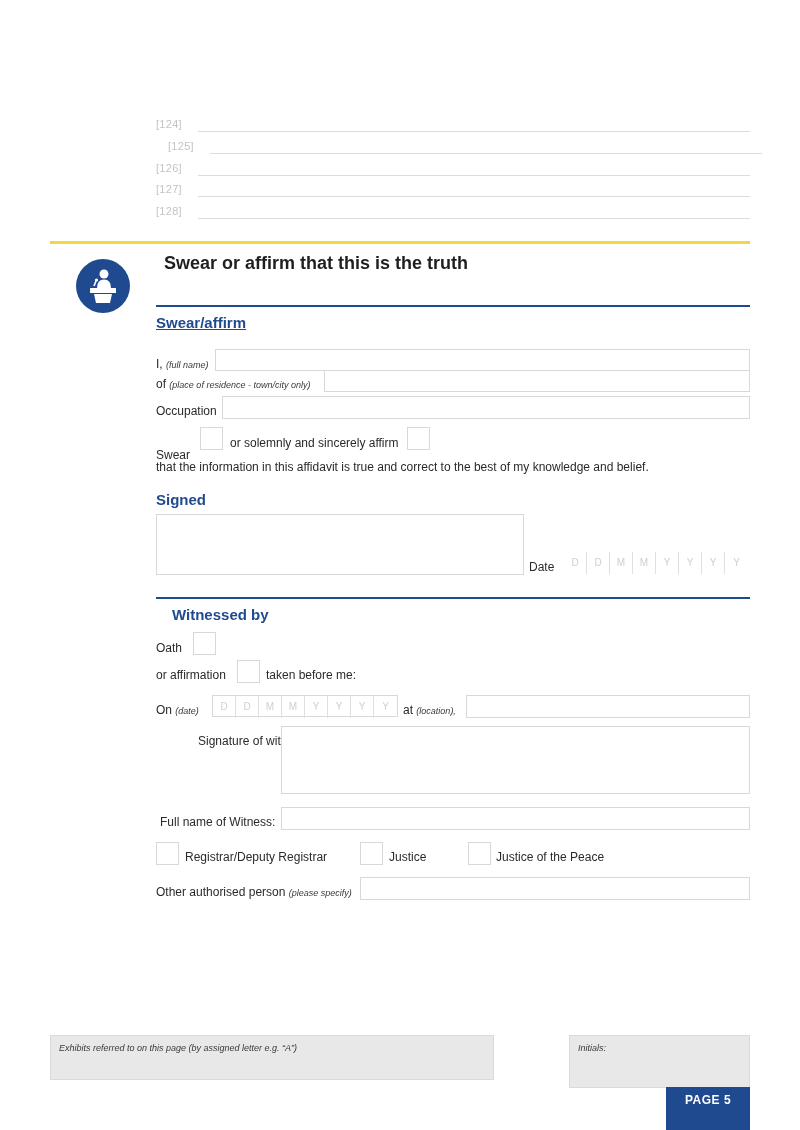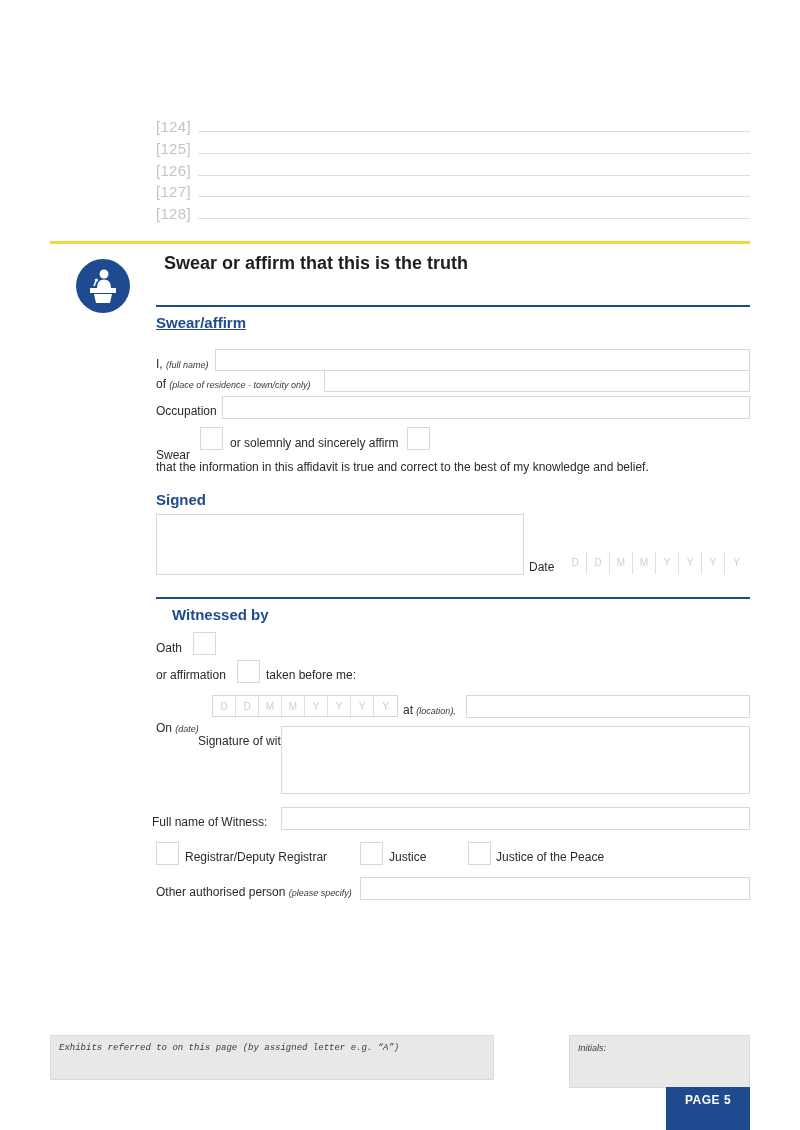--- a/index.html
+++ b/index.html
@@ -2,21 +2,21 @@
 <html><head>
 <meta charset="utf-8">
 <style>
   * { box-sizing: border-box; margin: 0; padding: 0; }
   html, body { width: 800px; height: 1130px; background: #ffffff; overflow: hidden; }
   body { position: relative; font-family: "Liberation Sans", "DejaVu Sans", sans-serif; color: #2a2a2a; }
   .abs { position: absolute; }
 
   
   .num-row { position: absolute; left: 156px; width: 594px; height: 20px; }
-  .num-label { position: absolute; left: 0; top: 2px; font-size: 15px; color: #c4c4c4; letter-spacing: 0.3px; }
+  .num-label { position: absolute; left: 0; top: 2px; font-size: 11px; color: #c4c4c4; letter-spacing: 0.3px; }
   .num-line { position: absolute; left: 42px; right: 0; bottom: 4px; border-bottom: 1px solid #dcdcdc; }
 
   .yellow-rule { left: 50px; top: 241px; width: 700px; height: 3px; background: #f2d83a; }
 
   .icon-circle { left: 76px; top: 259px; width: 54px; height: 54px; border-radius: 50%; background: #1f4a8f; }
 
   .main-title { left: 156px; top: 253px; font-size: 18px; font-weight: bold; color: #1f1f1f; margin-left: 8px; }
 
   .blue-rule { position: absolute; left: 156px; width: 594px; height: 2px; background: #1f4a8f; }
 
@@ -39,21 +39,21 @@
 
   .page-badge { left: 666px; top: 1087px; width: 84px; height: 43px; background: #1f4a8f; color: #ffffff; font-size: 12px; font-weight: bold; text-align: center; padding-top: 6px; letter-spacing: 0.5px; }
 </style>
 </head>
 <body>
 
 <div class="num-row" style="top:116px;">
   <span class="num-label">[124]</span>
   <div class="num-line"></div>
 </div>
-<div class="num-row" style="top:138px;">
+<div class="num-row" style="top:138px;margin-left:12px;">
   <span class="num-label">[125]</span>
   <div class="num-line"></div>
 </div>
 <div class="num-row" style="top:160px;">
   <span class="num-label">[126]</span>
   <div class="num-line"></div>
 </div>
 <div class="num-row" style="top:181px;">
   <span class="num-label">[127]</span>
   <div class="num-line"></div>
@@ -120,21 +120,21 @@
 <div class="blue-rule" style="top:597px;"></div>
 <div class="section-heading" style="top:606px;margin-left:16px;">Witnessed by</div>
 
 <div class="lbl" style="left:156px; top:641px;">Oath</div>
 <div class="checkbox" style="left:193px; top:632px;"></div>
 
 <div class="lbl" style="left:156px; top:668px;">or affirmation</div>
 <div class="checkbox" style="left:237px; top:660px;"></div>
 <div class="lbl" style="left:266px; top:668px;">taken before me:</div>
 
-<div class="lbl" style="left:156px; top:703px;margin-top:18px;">
+<div class="lbl" style="left:156px; top:703px;">
   <span>On</span>
   <span class="hint">(date)</span>
 </div>
 <div class="date-grid boxed" style="left:212px; top:695px;">
   <span class="cell">D</span>
   <span class="cell">D</span>
   <span class="cell">M</span>
   <span class="cell">M</span>
   <span class="cell">Y</span>
   <span class="cell">Y</span>
@@ -143,35 +143,35 @@
 </div>
 <div class="lbl" style="left:403px; top:703px;text-align:center;">
   <span>at</span>
   <span class="hint">(location),</span>
 </div>
 <div class="field" style="left:466px; top:695px; width:284px; height:23px;"></div>
 
 <div class="lbl" style="left:172px; top:734px;margin-left:26px;">Signature of witness:</div>
 <div class="field" style="left:281px; top:726px; width:469px; height:68px;"></div>
 
-<div class="lbl" style="left:152px; top:815px;">Full name of Witness:</div>
+<div class="lbl" style="left:160px; top:815px;">Full name of Witness:</div>
 <div class="field" style="left:281px; top:807px; width:469px; height:23px;"></div>
 
 <div class="checkbox" style="left:156px; top:842px;"></div>
 <div class="lbl" style="left:185px; top:850px;">Registrar/Deputy Registrar</div>
 <div class="checkbox" style="left:360px; top:842px;"></div>
 <div class="lbl" style="left:389px; top:850px;">Justice</div>
 <div class="checkbox" style="left:468px; top:842px;"></div>
 <div class="lbl" style="left:496px; top:850px;">Justice of the Peace</div>
 
 <div class="lbl" style="left:156px; top:885px;">
   <span>Other authorised person</span>
   <span class="hint">(please specify)</span>
 </div>
 <div class="field" style="left:360px; top:877px; width:390px; height:23px;"></div>
 
-<div class="footer-box" style="left:50px; top:1035px; width:444px; height:45px;font-family:Liberation Mono, monospace;">
+<div class="footer-box" style="left:50px; top:1035px; width:444px; height:45px;">
   <span class="footer-text">Exhibits referred to on this page (by assigned letter e.g. “A”)</span>
 </div>
 <div class="footer-box" style="left:569px; top:1035px; width:181px; height:53px;padding-left:12px;">
   <span class="footer-text">Initials:</span>
 </div>
 <div class="abs page-badge">PAGE 5</div>
 
 </body></html>

